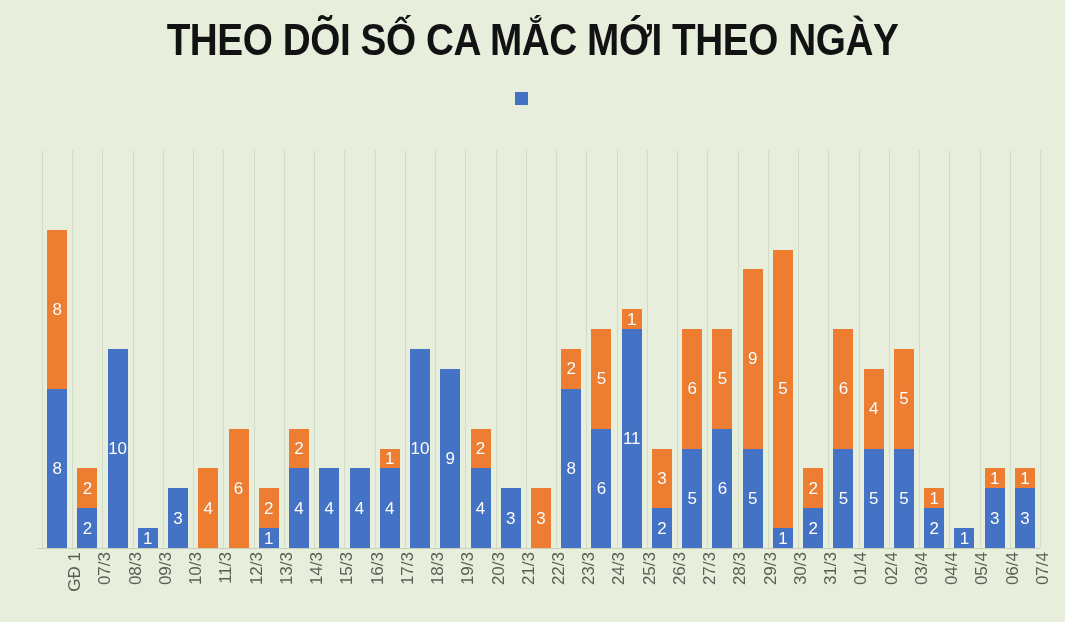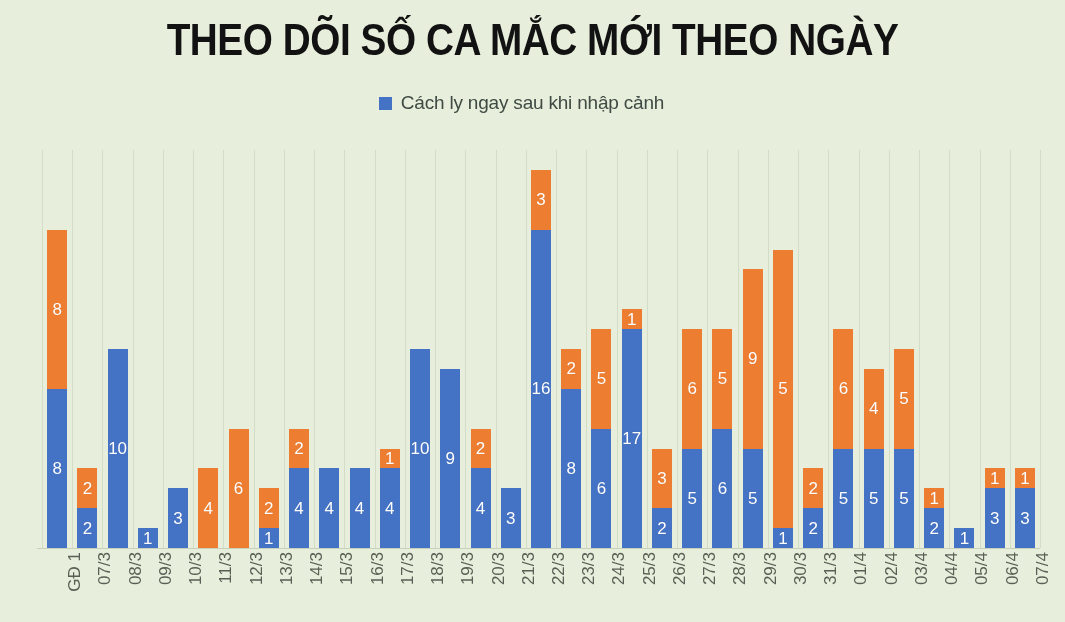--- a/index.html
+++ b/index.html
@@ -82,21 +82,20 @@
   }
   .xlabel-inner{display:block;}
 </style>
 </head>
 <body>
 
 <div id="chart-title">THEO DÕI SỐ CA MẮC MỚI THEO NGÀY</div>
 
 <div id="legend">
   <span class="swatch"></span>
-  <span class="legend-text">Cách ly ngay sau khi nhập cảnh</span>
 </div>
 
 <div id="plot-wrap">
   <div id="plot-area">
     <div class="baseline"></div>
   <div class="vgrid" style="left: 0px;"></div>
       <div class="vgrid" style="left: 30px;"></div>
       <div class="vgrid" style="left: 60px;"></div>
       <div class="vgrid" style="left: 91px;"></div>
       <div class="vgrid" style="left: 121px;"></div>
@@ -224,23 +223,20 @@
       </div>
       <div class="bar-slot" style="left: 458.758px; width: 20px; height: 59.7px;">
         <div class="seg blue" style="height: 59.7px;">
           <span class="seg-label">3</span>
         </div>
       </div>
       <div class="bar-slot" style="left: 489px; width: 20px; height: 378.1px;">
         <div class="seg orange" style="height: 59.7px;">
           <span class="seg-label">3</span>
         </div>
-        <div class="seg blue" style="height: 318.4px;">
-          <span class="seg-label">16</span>
-        </div>
       </div>
       <div class="bar-slot" style="left: 519.242px; width: 20px; height: 199px;">
         <div class="seg orange" style="height: 39.8px;">
           <span class="seg-label">2</span>
         </div>
         <div class="seg blue" style="height: 159.2px;">
           <span class="seg-label">8</span>
         </div>
       </div>
       <div class="bar-slot" style="left: 549.485px; width: 20px; height: 218.9px;">
@@ -249,21 +245,21 @@
         </div>
         <div class="seg blue" style="height: 119.4px;">
           <span class="seg-label">6</span>
         </div>
       </div>
       <div class="bar-slot" style="left: 579.727px; width: 20px; height: 238.8px;">
         <div class="seg orange" style="height: 19.9px;">
           <span class="seg-label">1</span>
         </div>
         <div class="seg blue" style="height: 218.9px;">
-          <span class="seg-label">17</span>
+          <span class="seg-label">11</span>
         </div>
       </div>
       <div class="bar-slot" style="left: 609.97px; width: 20px; height: 99.5px;">
         <div class="seg orange" style="height: 59.7px;">
           <span class="seg-label">3</span>
         </div>
         <div class="seg blue" style="height: 39.8px;">
           <span class="seg-label">2</span>
         </div>
       </div>

